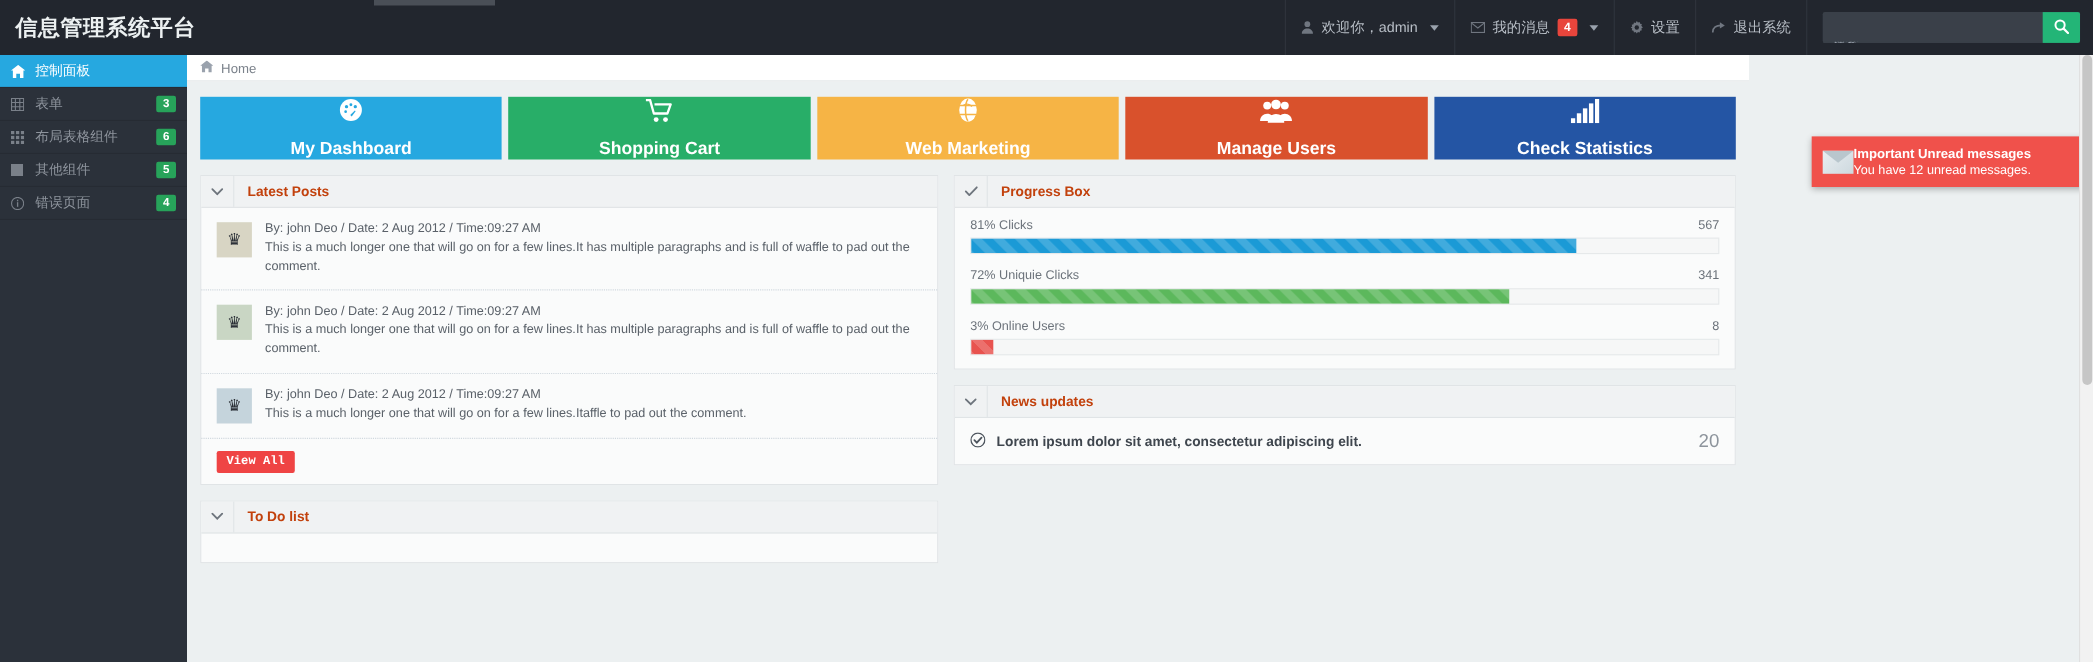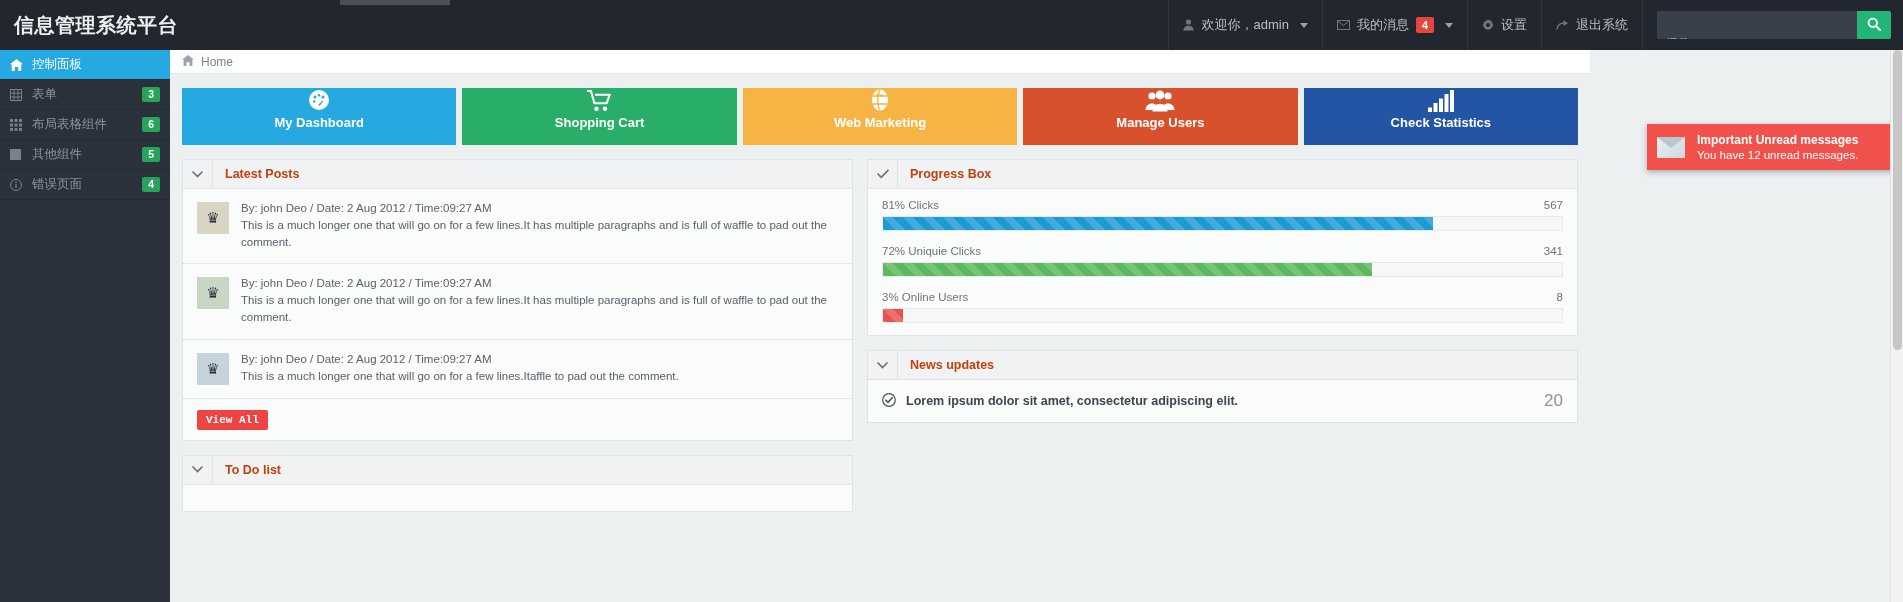--- a/index.html
+++ b/index.html
@@ -115,22 +115,22 @@
   }
 
   
   .quicknav {
     display: flex; gap: 6px;
     padding: 14px 12px 0 12px;
   }
   .qbtn {
     flex: 1 1 0; height: 57px;
     display: flex; flex-direction: column;
-    align-items: center; justify-content: flex-start; gap: 3px;
-    color: #fff; font-size: 13px; font-weight: bold;
+    align-items: center; justify-content: space-between; gap: 3px;
+    color: #fff; font-size: 16px; font-weight: bold;
     cursor: pointer; border: 0;
     font-family: "Liberation Sans", sans-serif;
   }
   .qbtn .qicon { height: 24px; display: flex; align-items: flex-end; }
 
   
   .cols {
     display: flex; gap: 14px;
     padding: 14px 12px 0 12px;
     align-items: flex-start;
@@ -214,21 +214,21 @@
     color: #3f464e; font-size: 12.5px; font-weight: bold;
   }
   .news-check { color: #4c545d; font-size: 13px; }
   .news-num { margin-left: auto; color: #8d949c; font-size: 17px; font-weight: normal; }
 
   
   .toast {
     position: absolute; top: 124px; right: 4px;
     width: 252px; height: 46px;
     background: #f0514b;
-    display: flex; align-items: center; gap: 12px;
+    display: flex; align-items: center; 
     padding: 0 10px;
     box-shadow: 0 2px 6px rgba(0,0,0,.3);
     z-index: 35;
   }
   .toast-ic {
     width: 28px; height: 21px; flex: 0 0 28px;
     background: linear-gradient(135deg,#e9eef1 0%, #cdd8de 100%);
     position: relative; overflow: hidden;
   }
   .toast-ic::after {

